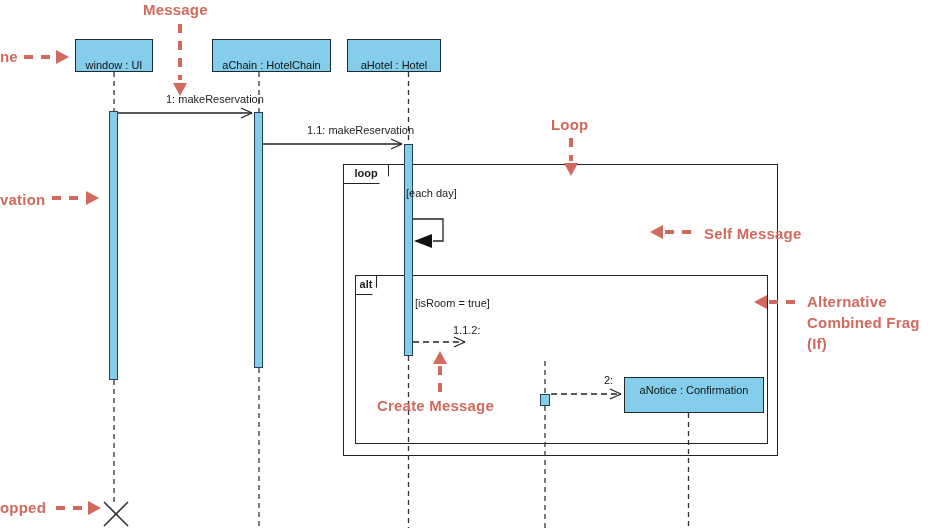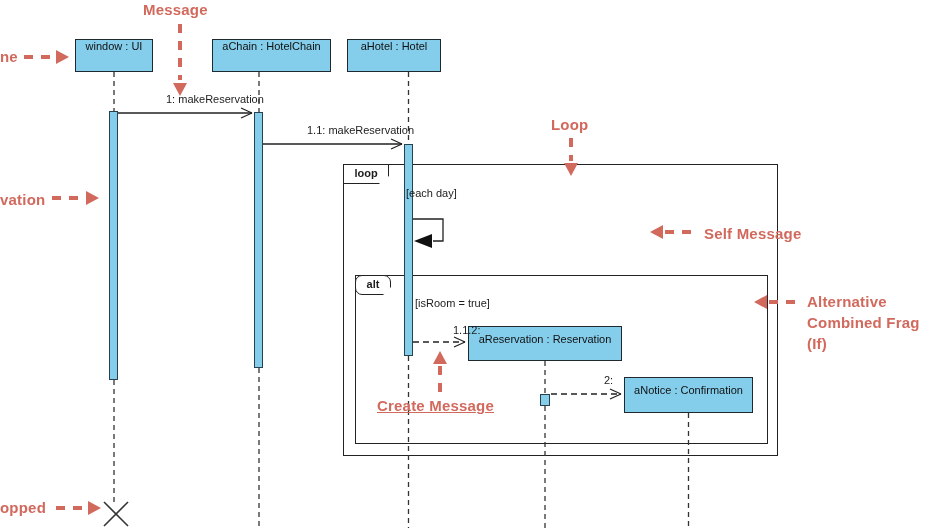--- a/index.html
+++ b/index.html
@@ -5,21 +5,21 @@
   html,body{margin:0;padding:0;background:#fff;}
   .canvas{
     position:relative;width:930px;height:528px;background:#ffffff;overflow:hidden;
     font-family:"Liberation Sans","DejaVu Sans",sans-serif;color:#1c1c1c;
   }
   .layer{position:absolute;left:0;top:0;width:930px;height:528px;}
   svg.layer{pointer-events:none;}
   
   .node{
     position:absolute;background:#84CEEC;border:1.4px solid #1f2a30;
-    display:flex;align-items:flex-start;justify-content:center;
+    display:flex;align-items:flex-end;justify-content:center;
     font-size:11px;line-height:12px;color:#101010;box-sizing:border-box;z-index:6;
   }
   
   .bar{position:absolute;background:#84CEEC;border:1.2px solid #27424e;box-sizing:border-box;z-index:5;}
   
   .frame{position:absolute;border:1.3px solid #222;box-sizing:border-box;z-index:2;background:transparent;}
   .pent{
     position:absolute;z-index:4;background:#fff;border:1.3px solid #222;border-top-width:1.3px;
     font-weight:bold;font-size:11px;display:flex;align-items:flex-start;justify-content:center;
     box-sizing:border-box;padding-top:2px;
@@ -129,43 +129,40 @@
 
   <div class="node" style="left:75px;top:39px;width:78px;height:33px;">
     <span>window : UI</span>
   </div>
   <div class="node" style="left:212px;top:39px;width:119px;height:33px;">
     <span>aChain : HotelChain</span>
   </div>
   <div class="node" style="left:347px;top:39px;width:94px;height:33px;">
     <span>aHotel : Hotel</span>
   </div>
-  <div class="node" style="left:468px;top:326px;width:154px;height:35px;align-items:flex-start;padding-top:6px;">
-    <span>aReservation : Reservation</span>
-  </div>
-  <div class="node" style="left:624px;top:377px;width:129px;height:36px;align-items:flex-start;padding-top:6px;">
+  <div class="node" style="left:624px;top:377px;width:140px;height:36px;align-items:flex-start;padding-top:6px;">
     <span>aNotice : Confirmation</span>
   </div>
 
   <div class="pent" style="left:343px;top:164px;width:46px;height:20px;">loop</div>
-  <div class="pent" style="left:355px;top:275px;width:36px;height:20px;border-radius:7px;">alt</div>
+  <div class="pent" style="left:355px;top:275px;width:22px;height:20px;">alt</div>
 
   <div class="lbl" style="left:137px;top:93px;">1: makeReservation</div>
   <div class="lbl" style="left:278px;top:124px;">1.1: makeReservation</div>
   <div class="lbl" style="left:424px;top:324px;">1.1.2:</div>
   <div class="lbl" style="left:575px;top:374px;">2:</div>
   <div class="lbl" style="left:377px;top:187px;">[each day]</div>
   <div class="lbl" style="left:386px;top:297px;">[isRoom = true]</div>
 
   <div class="ann" style="left:143px;top:-1px;">Message</div>
   <div class="ann" style="left:0px;top:46px;">ne</div>
   <div class="ann" style="left:0px;top:189px;">vation</div>
   <div class="ann" style="left:551px;top:114px;">Loop</div>
   <div class="ann" style="left:704px;top:223px;">Self Message</div>
   <div class="ann" style="left:807px;top:291px;">
     <div>Alternative</div>
     <div>Combined Frag</div>
     <div>(If)</div>
   </div>
-  <div class="ann" style="left:377px;top:395px;text-decoration:underline;">Create Message</div>
+  <div class="ann" style="left:377px;top:395px;">Create Message</div>
   <div class="ann" style="left:0px;top:497px;">opped</div>
 
 </div>
 
 </body></html>

